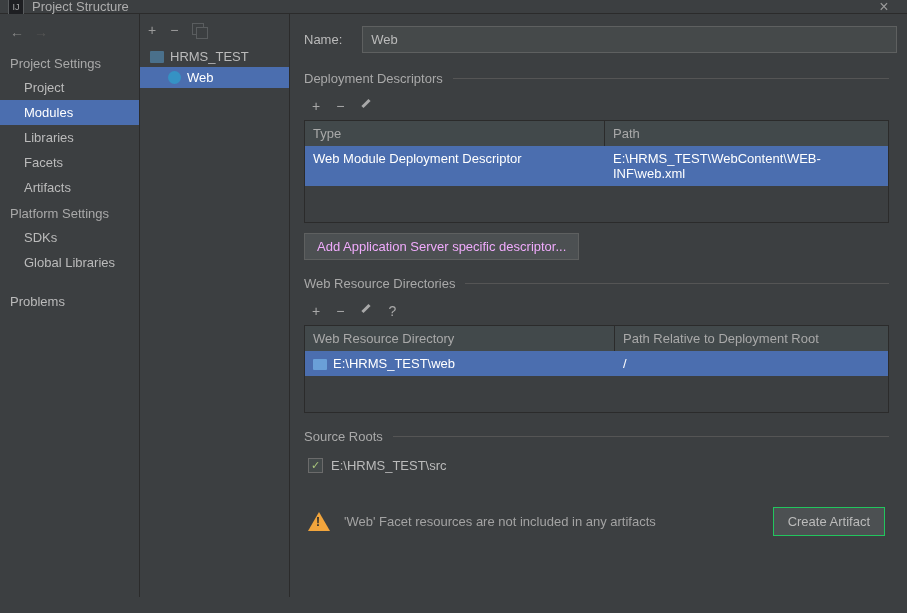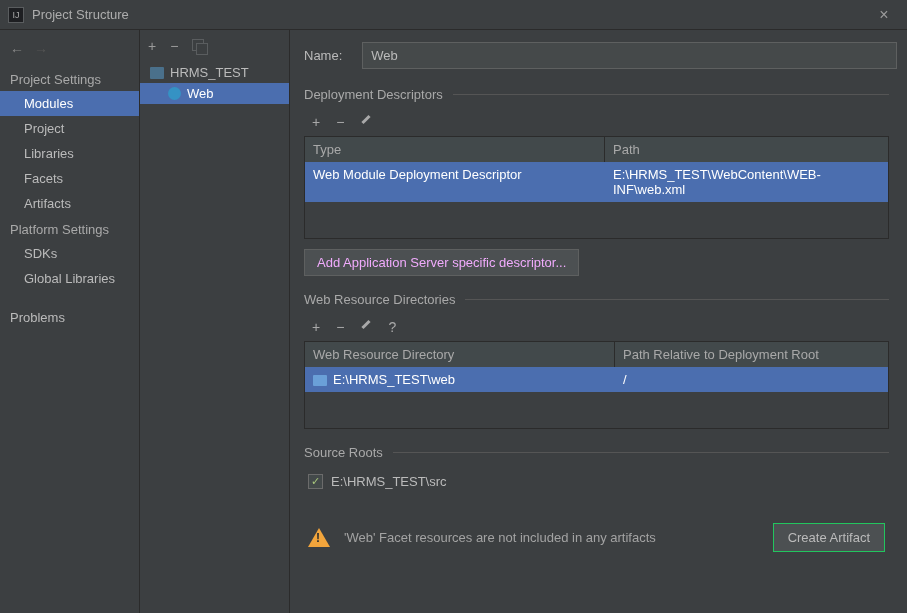--- a/index.html
+++ b/index.html
@@ -7,21 +7,21 @@
     font-family: "Segoe UI", Arial, sans-serif;
     font-size: 13px;
     background: #3c3f41;
     color: #bbbbbb;
     width: 907px;
     height: 613px;
     overflow: hidden;
     position: relative;
   }
   .titlebar {
-    height: 30px;
+    height: 14px;
     background: #3c3f41;
     display: flex;
     align-items: center;
     padding: 0 8px;
     border-bottom: 1px solid #2b2b2b;
   }
   .titlebar .app-icon {
     width: 16px; height: 16px;
     background: #1e1f22;
     border: 1px solid #5a5d5f;
@@ -278,22 +278,22 @@
 </div>
 
 <div class="body">
 
   <div class="left-nav">
     <div class="nav-btns">
       <span class="nav-arrow">←</span>
       <span class="nav-arrow disabled">→</span>
     </div>
     <div class="section-header">Project Settings</div>
+    <div class="nav-item">Project</div>
     <div class="nav-item selected">Modules</div>
-    <div class="nav-item">Project</div>
     <div class="nav-item">Libraries</div>
     <div class="nav-item">Facets</div>
     <div class="nav-item">Artifacts</div>
     <div class="section-header">Platform Settings</div>
     <div class="nav-item">SDKs</div>
     <div class="nav-item">Global Libraries</div>
     <div style="height:14px"></div>
     <div class="nav-item" style="padding-left:10px">Problems</div>
   </div>
 

